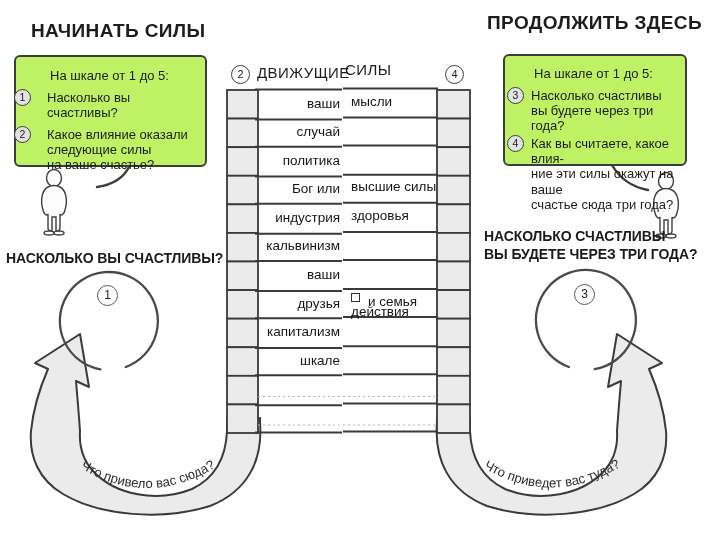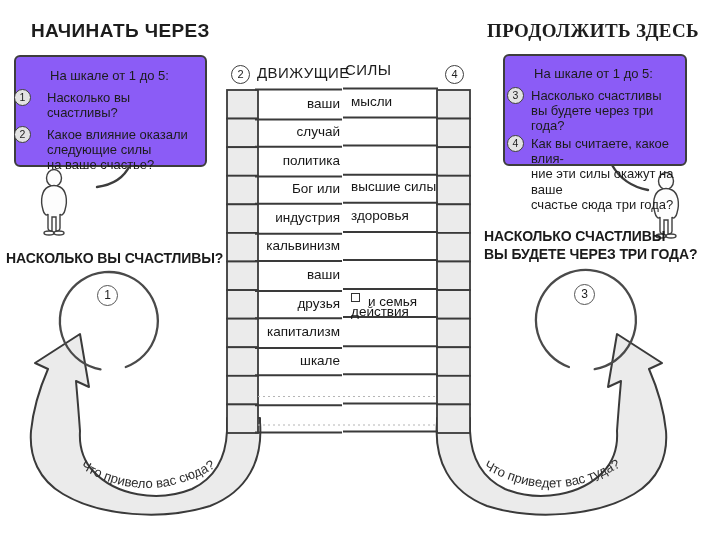--- a/index.html
+++ b/index.html
@@ -3,23 +3,23 @@
 <meta charset="utf-8">
 <style>
   html,body{margin:0;padding:0;background:#fff;}
   .canvas{position:relative;width:711px;height:558px;background:#fff;overflow:hidden;
           font-family:"Liberation Sans",sans-serif;color:#222;}
   svg{position:absolute;left:0;top:0;z-index:0;}
   .ov{position:absolute;z-index:1;}
 
   .title{font-weight:bold;font-size:19px;letter-spacing:.4px;color:#1d1d1d;white-space:nowrap;}
   .t-left{left:31px;top:20px;}
-  .t-right{left:487px;top:20px;font-family:Liberation Serif, serif;}
-
-  .bubble{box-sizing:border-box;background:#8b5cf6;border:2px solid #3d3d3d;border-radius:6px;
+  .t-right{left:487px;top:12px;}
+
+  .bubble{box-sizing:border-box;background:#bef264;border:2px solid #3d3d3d;border-radius:6px;
           font-size:13px;line-height:1.16;color:#1c1c1c;}
   .bubble-left{left:14px;top:55px;width:193px;height:112px;padding:11px 8px 8px 31px;}
   .bubble-right{left:503px;top:54px;width:184px;height:112px;padding:10px 6px 8px 26px;}
   .bubble-intro{margin:0 0 7px 3px;white-space:nowrap;}
   .b-item{position:relative;margin-bottom:7px;}
   .bubble-right .b-item{margin-bottom:3px;}
   .b-text{white-space:pre-line;}
   .nbadge{position:absolute;left:-33px;top:-1px;width:15px;height:15px;border:1.6px solid #3d3d3d;
           border-radius:50%;background:#e3e3e3;font-size:10.5px;line-height:15px;text-align:center;}
   .bubble-right .nbadge{left:-24px;}
@@ -137,21 +137,21 @@
     <path id="tp-left" d="M 58,452 Q 146,524 238,452" fill="none"></path>
     <path id="tp-right" d="M 460,452 Q 553,524 644,450" fill="none"></path>
     <text font-size="13.2" fill="#2e2e2e">
       <textPath href="#tp-left" startOffset="50%" text-anchor="middle">Что привело вас сюда?</textPath>
     </text>
     <text font-size="13.2" fill="#2e2e2e">
       <textPath href="#tp-right" startOffset="50%" text-anchor="middle">Что приведет вас туда?</textPath>
     </text>
   </svg>
 
-  <div class="ov title t-left">НАЧИНАТЬ ЧЕРЕЗ</div>
+  <div class="ov title t-left">НАЧИНАТЬ СИЛЫ</div>
   <div class="ov title t-right">ПРОДОЛЖИТЬ ЗДЕСЬ</div>
 
   <div class="ov bubble bubble-left">
     <div class="bubble-intro">На шкале от 1 до 5:</div>
     <div>
         <div class="b-item">
           <span class="nbadge">1</span>
           <div class="b-text">Насколько вы счастливы?</div>
         </div>
         <div class="b-item">

